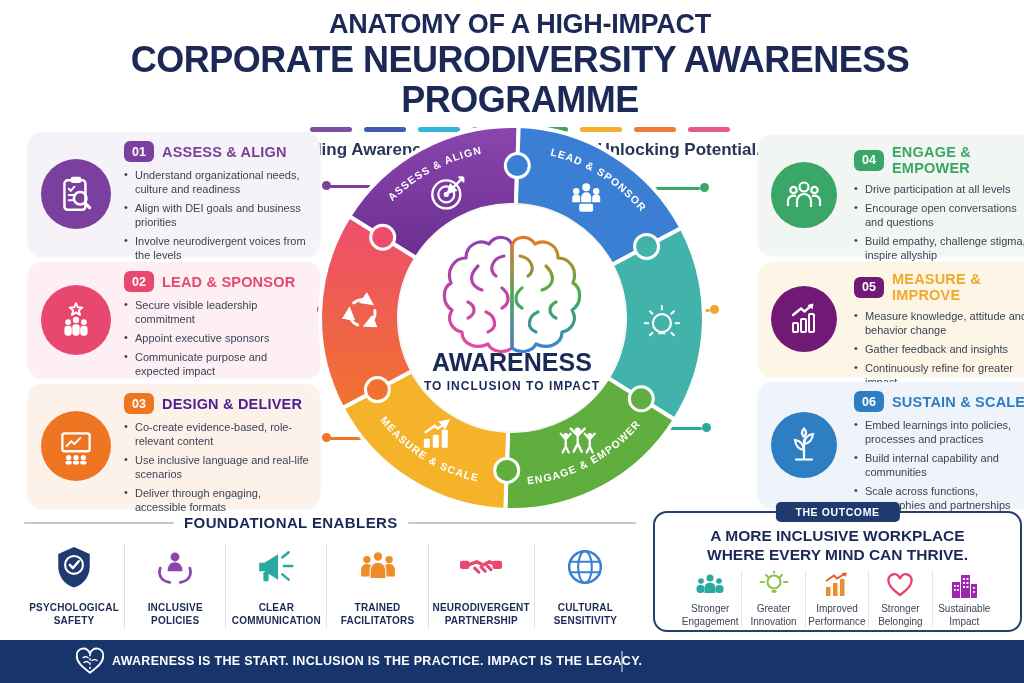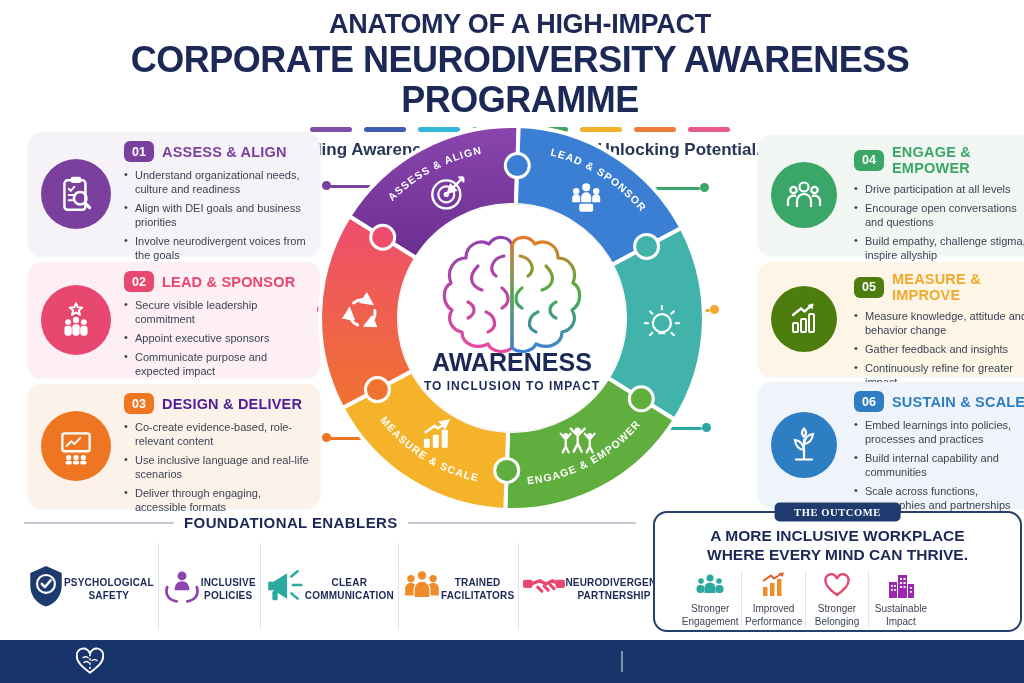--- a/index.html
+++ b/index.html
@@ -27,21 +27,21 @@
   .p3{top:135px;height:120px;background:#f1f6f2}
   .p4{top:262px;height:114px;background:#fdf6e7}
   .p5{top:382px;height:126px;background:#eef4fa}
   .picon{position:absolute;left:13px;top:50%;transform:translateY(-50%);width:70px;height:70px;
     border-radius:50%;display:flex;align-items:center;justify-content:center;}
   .panel.rgt .picon{width:66px;height:66px;}
   .p0 .picon,.p0 .pnum{background:#7b3f9d}.p0 .ptitle{color:#7b3f9d}
   .p1 .picon,.p1 .pnum{background:#e8476f}.p1 .ptitle{color:#e8476f}
   .p2 .picon,.p2 .pnum{background:#ee7623}.p2 .ptitle{color:#4c1d95}
   .p3 .picon,.p3 .pnum{background:#3aa768}.p3 .ptitle{color:#3aa768}
-  .p4 .picon,.p4 .pnum{background:#4d7c0f}.p4 .ptitle{color:#f0a92d}
+  .p4 .picon,.p4 .pnum{background:#701a75}.p4 .ptitle{color:#f0a92d}
   .p5 .picon,.p5 .pnum{background:#2e7ec4}.p5 .ptitle{color:#2e7ec4}
   .pbody{margin-left:96px;padding:9px 10px 6px 0;}
   .phead{display:flex;align-items:center;gap:8px;}
   .pnum{min-width:30px;height:21px;border-radius:6px;color:#fff;font-size:12.5px;font-weight:700;
     display:flex;align-items:center;justify-content:center;}
   .ptitle{margin:0;font-size:14.5px;font-weight:800;letter-spacing:.2px;}
   .pbullets{list-style:none;margin:6px 0 0 0;padding:0;}
   .pbullets li{position:relative;padding-left:11px;font-size:11px;line-height:1.3;color:#3c4354;
     margin-bottom:4.5px;max-width:182px;}
   .pbullets li::before{content:"•";position:absolute;left:0;top:-1px;color:#3c4354;}
@@ -54,32 +54,32 @@
   #ringwrap{position:absolute;left:312px;top:118px;width:400px;height:400px;}
 
   
   .enablers{position:absolute;left:24px;top:514px;width:612px;}
   .enhead{display:flex;align-items:center;gap:10px;}
   .enhead .hline{height:2px;background:#c3cad6;border-radius:1px;}
   .enhead .hl1{width:150px;}
   .enhead .hl2{flex:1;}
   .enhead .htxt{font-size:15px;font-weight:800;color:#1c2957;letter-spacing:.4px;white-space:nowrap;}
   .enrow{display:grid;grid-template-columns:repeat(6,1fr);margin-top:12px;}
-  .enabler{display:flex;flex-direction:row;align-items:center;padding:2px 4px;min-height:82px;}
+  .enabler{display:flex;flex-direction:column;align-items:center;padding:2px 4px;min-height:82px;justify-content:space-between;}
   .enabler:not(:last-child){border-right:1px solid #dfe3ea;}
   .eicon{height:44px;display:flex;align-items:center;justify-content:center;}
   .elabel{margin-top:7px;font-size:10px;font-weight:700;color:#1c2957;text-align:center;
     line-height:1.25;letter-spacing:.2px;}
 
   
   .outcome{position:absolute;left:653px;top:511px;width:365px;height:117px;background:#fff;
     border:2px solid #26406e;border-radius:14px;}
   .obadge{position:absolute;left:50%;top:0;transform:translate(-50%,-55%);background:#1e3a6e;
     color:#fff;font-size:10.5px;font-weight:700;letter-spacing:.6px;padding:4px 20px;border-radius:5px;
-    white-space:nowrap;font-family:Liberation Serif, serif;}
+    white-space:nowrap;}
   .ohead{margin-top:14px;text-align:center;font-size:15.5px;font-weight:800;color:#1c2957;line-height:1.2;}
   .orow{display:grid;grid-template-columns:repeat(5,1fr);margin-top:7px;padding:0 24px;}
   .oitem{display:flex;flex-direction:column;align-items:center;}
   .oitem:not(:last-child){border-right:1px solid #e2e6ee;}
   .oicon{height:28px;display:flex;align-items:center;justify-content:center;}
   .olabel{margin-top:4px;font-size:10px;color:#3c4454;text-align:center;line-height:1.25;}
 
   
   .footer{position:absolute;left:0;top:640px;width:1024px;height:43px;background:#17356b;}
   .fico{position:absolute;left:74px;top:6px;}
@@ -121,21 +121,21 @@
         </svg>
     </span>
     <div class="pbody">
       <div class="phead">
         <span class="pnum">01</span>
         <h3 class="ptitle">ASSESS &amp; ALIGN</h3>
       </div>
       <ul class="pbullets">
         <li>Understand organizational needs, culture and readiness</li>
         <li>Align with DEI goals and business priorities</li>
-        <li>Involve neurodivergent voices from the goals</li>
+        <li>Involve neurodivergent voices from the levels</li>
       </ul>
     </div>
   </section>
 
   <section class="panel lft p1">
     <span class="picon">
       <svg width="42" height="42" viewBox="0 0 40 40">
           <path d="M20 4 l1.7 3.9 4.3 .3 -3.3 2.8 1.2 4.1 -3.9 -2.4 -3.9 2.4 1.2 -4.1 -3.3 -2.8 4.3 -.3 z" fill="none" stroke="#fff" stroke-width="1.8" stroke-linejoin="round"></path>
           <circle cx="12.5" cy="22" r="2.8" fill="#fff"></circle>
           <circle cx="20" cy="20" r="3" fill="#fff"></circle>
@@ -482,20 +482,30 @@
               <circle cx="6" cy="9" r="2.8" fill="#2aa9a0"></circle>
               <rect x="1.5" y="13" width="8" height="8" rx="3.5" fill="#2aa9a0"></rect>
               <circle cx="24" cy="9" r="2.8" fill="#2aa9a0"></circle>
               <rect x="20.5" y="13" width="8" height="8" rx="3.5" fill="#2aa9a0"></rect>
             </svg>
         </span>
         <span class="olabel">Stronger Engagement</span>
       </div>
       <div class="oitem">
         <span class="oicon">
+          <svg width="30" height="28" viewBox="0 0 30 28">
+              <circle cx="15" cy="11" r="6.5" fill="none" stroke="#8bc34a" stroke-width="2.2"></circle>
+              <rect x="12.5" y="19" width="5" height="2.8" rx="1" fill="#8bc34a"></rect>
+              <path d="M15 1.5 v-1 M5 11 H1.5 M28.5 11 H25 M7 4 l2 2 M23 4 l-2 2" stroke="#8bc34a" stroke-width="2" stroke-linecap="round"></path>
+            </svg>
+        </span>
+        <span class="olabel">Greater Innovation</span>
+      </div>
+      <div class="oitem">
+        <span class="oicon">
           <svg width="30" height="26" viewBox="0 0 30 26">
               <rect x="4" y="15" width="4.5" height="9" fill="#ef8c2a"></rect>
               <rect x="11" y="11" width="4.5" height="13" fill="#ef8c2a"></rect>
               <rect x="18" y="7" width="4.5" height="17" fill="#ef8c2a"></rect>
               <path d="M4 9 L12 3.5 L15 6.5 L23 1.5" fill="none" stroke="#e55a2b" stroke-width="2"></path>
               <path d="M25 0.5 L19.5 1 L23.5 5 Z" fill="#e55a2b"></path>
             </svg>
         </span>
         <span class="olabel">Improved Performance</span>
       </div>
@@ -537,16 +547,17 @@
   </section>
 
   <footer class="footer">
     <span class="fico">
       <svg width="32" height="31" viewBox="0 0 34 32">
           <path d="M17 28 C9 22 3 17 3 10.5 A7 7 0 0 1 17 8 A7 7 0 0 1 31 10.5 C31 17 25 22 17 28 Z" fill="none" stroke="#fff" stroke-width="2"></path>
           <path d="M17 8 V24" stroke="#fff" stroke-width="1.6" stroke-dasharray="2.5 2"></path>
           <path d="M9.5 12 q3 -2 5.5 0 M19 15 q3 -2 5.5 0 M10.5 17 q3 -2 5 0" stroke="#fff" stroke-width="1.4" fill="none" stroke-linecap="round"></path>
         </svg>
     </span>
+    <span class="ftext">AWARENESS IS THE START. INCLUSION IS THE PRACTICE. IMPACT IS THE LEGACY.</span>
     <span class="fdiv"></span>
   </footer>
 
 </div>
 
 </body></html>

